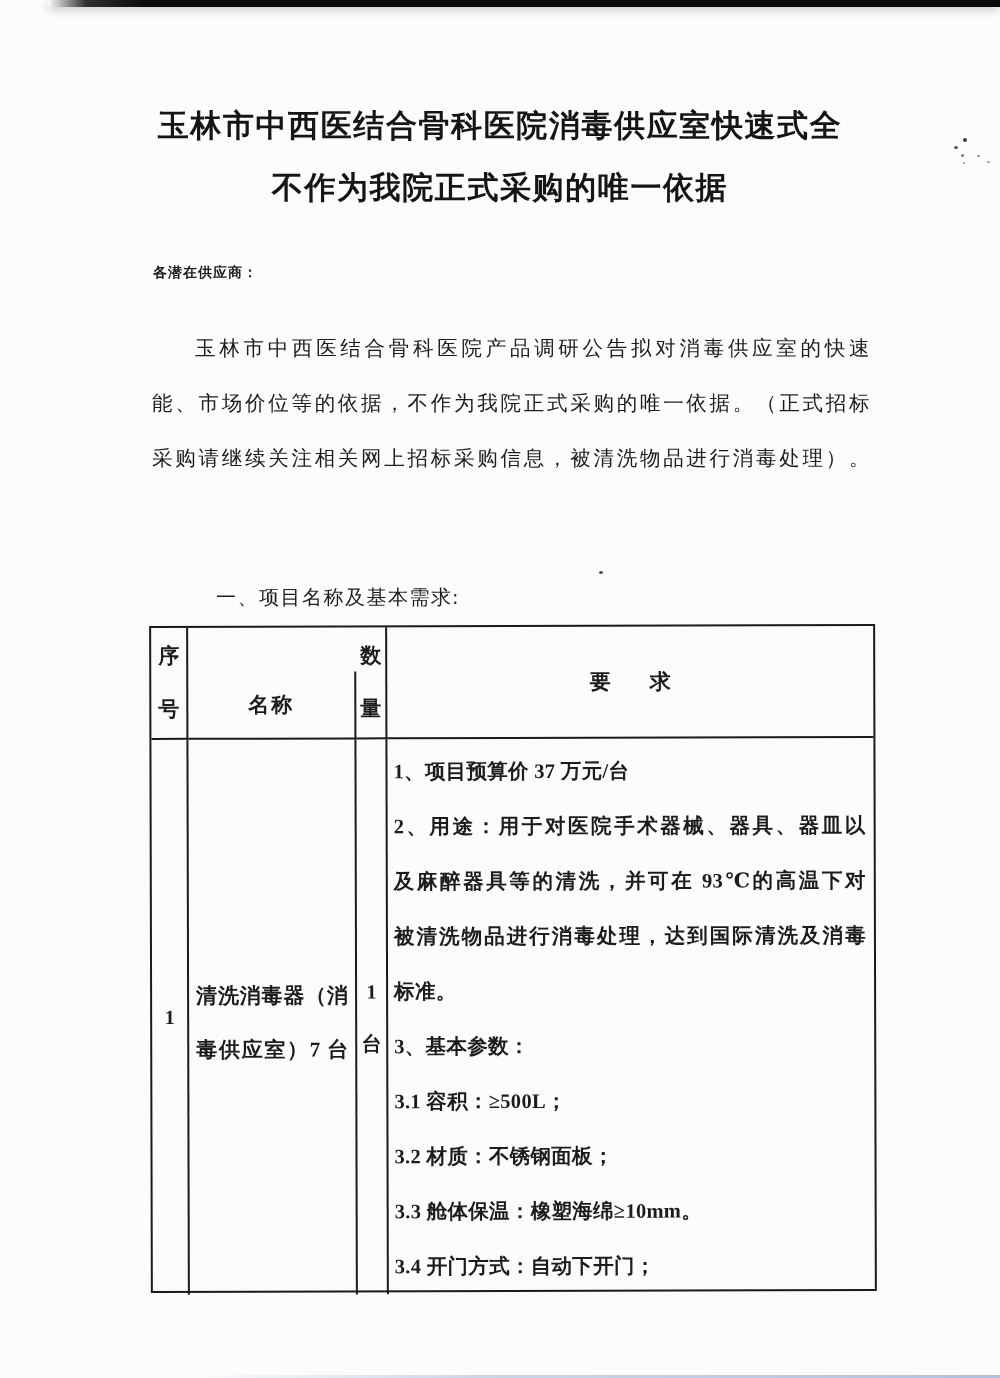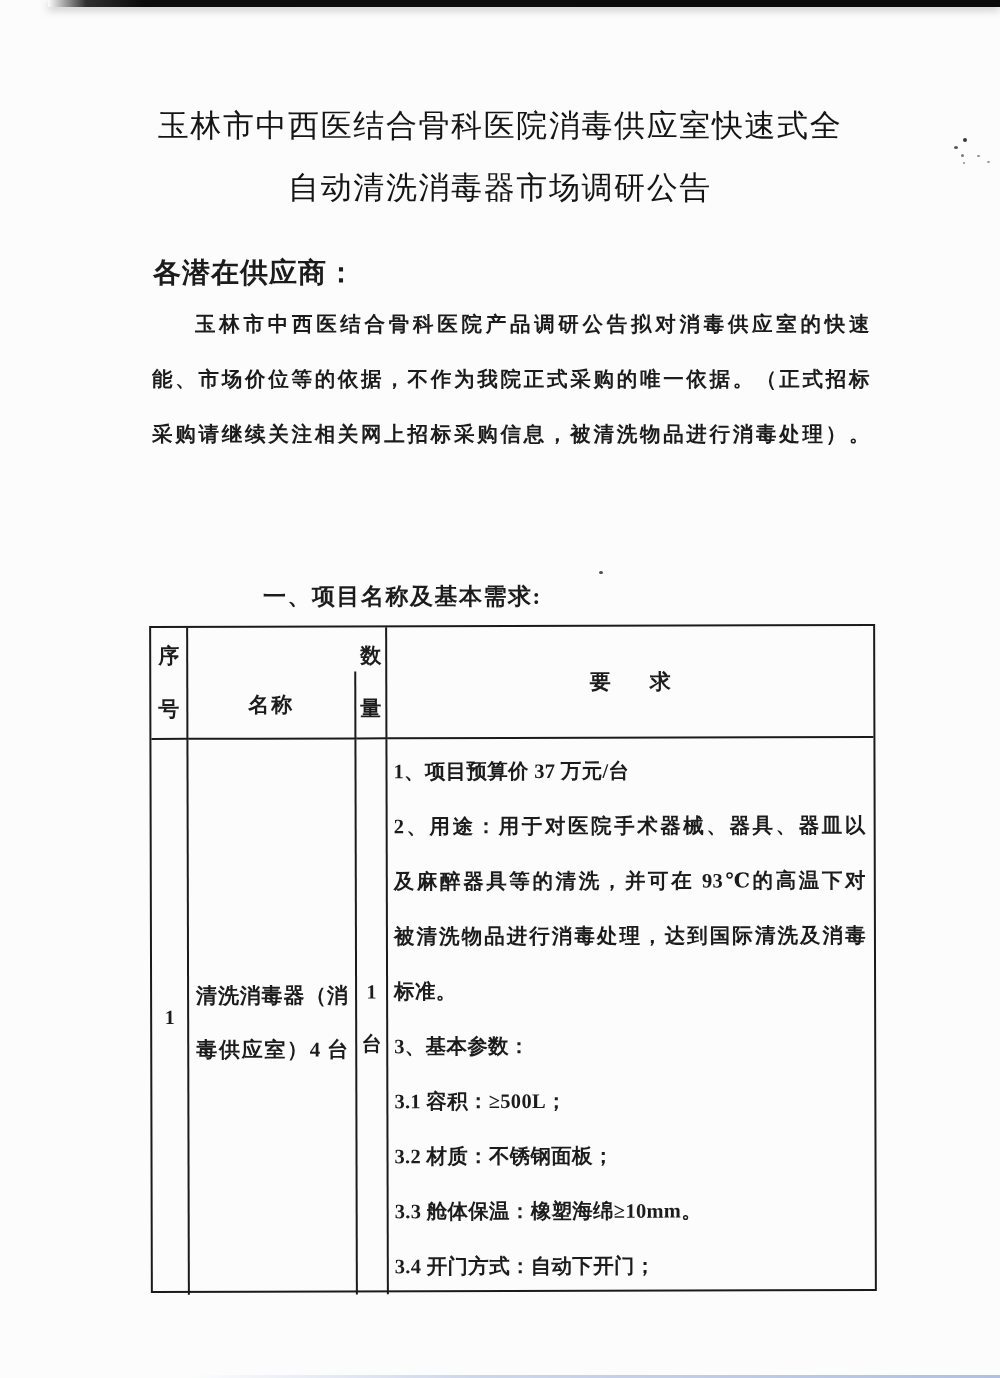--- a/index.html
+++ b/index.html
@@ -21,41 +21,41 @@
   
   .scan-line-bottom{
     position:absolute;left:190px;right:0;bottom:0;height:3px;
     background:linear-gradient(to right, rgba(147,168,214,0) 0%, rgba(147,168,214,.45) 35%, rgba(130,155,208,.62) 100%);
   }
   .speck{position:absolute;border-radius:50%;}
 
   .title{
     position:absolute;top:95px;left:0;right:0;
     text-align:center;
-    font-size:31px;font-weight:400;
+    font-size:31px;font-weight:700;
     line-height:62px;letter-spacing:1.6px;
     color:#151515;
   }
   .salutation{
     position:absolute;top:256px;left:153px;
-    font-size:28px;font-weight:600;letter-spacing:1px;line-height:34px;
+    font-size:14px;font-weight:600;letter-spacing:1px;line-height:34px;
   }
   .para{
-    position:absolute;top:297px;left:152px;width:718px;
-    font-size:20.5px;font-weight:700;
+    position:absolute;top:321px;left:152px;width:718px;
+    font-size:20.5px;font-weight:400;
   }
   .pline{
     height:55px;line-height:55px;
     text-align:justify;text-align-last:justify;
     letter-spacing:.5px;white-space:nowrap;
   }
   .pline.indent{text-indent:2.1em;}
   .section-heading{
     position:absolute;top:580px;left:216px;
-    font-size:23px;font-weight:700;letter-spacing:1.5px;line-height:34px;margin-left:47px;
+    font-size:20px;font-weight:400;letter-spacing:1.5px;line-height:34px;
   }
 
   .req-table{
     position:absolute;left:150px;top:625px;width:726px;height:667px;
     border:2px solid #1b1b1b;
     box-sizing:border-box;
     display:grid;
     grid-template-columns:37px 168px 31px 1fr;
     grid-template-rows:112px 1fr;
     transform:rotate(-0.15deg);
@@ -87,21 +87,21 @@
 </style>
 </head>
 <body>
 
 <div class="page">
 
   <div class="scan-bar-top"></div>
 
   <div class="title">
     <div>玉林市中西医结合骨科医院消毒供应室快速式全</div>
-    <div>自动清洗消毒器市场调研公告</div>
+    <div>不作为我院正式采购的唯一依据</div>
   </div>
 
   <div class="speck" style="left:963px;top:138px;width:4px;height:4px;background:#3a3a3a;"></div>
   <div class="speck" style="left:954px;top:146px;width:4px;height:3px;background:#565656;"></div>
   <div class="speck" style="left:961px;top:154px;width:3px;height:3px;background:#7a7a7a;"></div>
   <div class="speck" style="left:977px;top:155px;width:3px;height:2px;background:#8a8a8a;"></div>
   <div class="speck" style="left:987px;top:161px;width:3px;height:2px;background:#9a9a9a;"></div>
   <div class="speck" style="left:963px;top:162px;width:2px;height:2px;background:#8f8f8f;"></div>
   <div class="speck" style="left:599px;top:571px;width:4px;height:3px;background:#4a4a4a;"></div>
 
@@ -130,21 +130,21 @@
     </div>
     <div class="cell hdr hdr-req lastcol">
       <span>要　求</span>
     </div>
 
     <div class="cell body-seq">
       <span>1</span>
     </div>
     <div class="cell body-name">
       <div class="nline">清洗消毒器（消</div>
-      <div class="nline">毒供应室）4 台</div>
+      <div class="nline">毒供应室）7 台</div>
     </div>
     <div class="cell body-qty">
       <span class="vchar">1</span>
       <span class="vchar">台</span>
     </div>
     <div class="cell body-req lastcol">
       <div class="rline">1、项目预算价 37 万元/台</div>
       <div class="rline just">2、用途：用于对医院手术器械、器具、器皿以</div>
       <div class="rline just">及麻醉器具等的清洗，并可在 93℃的高温下对</div>
       <div class="rline just">被清洗物品进行消毒处理，达到国际清洗及消毒</div>

